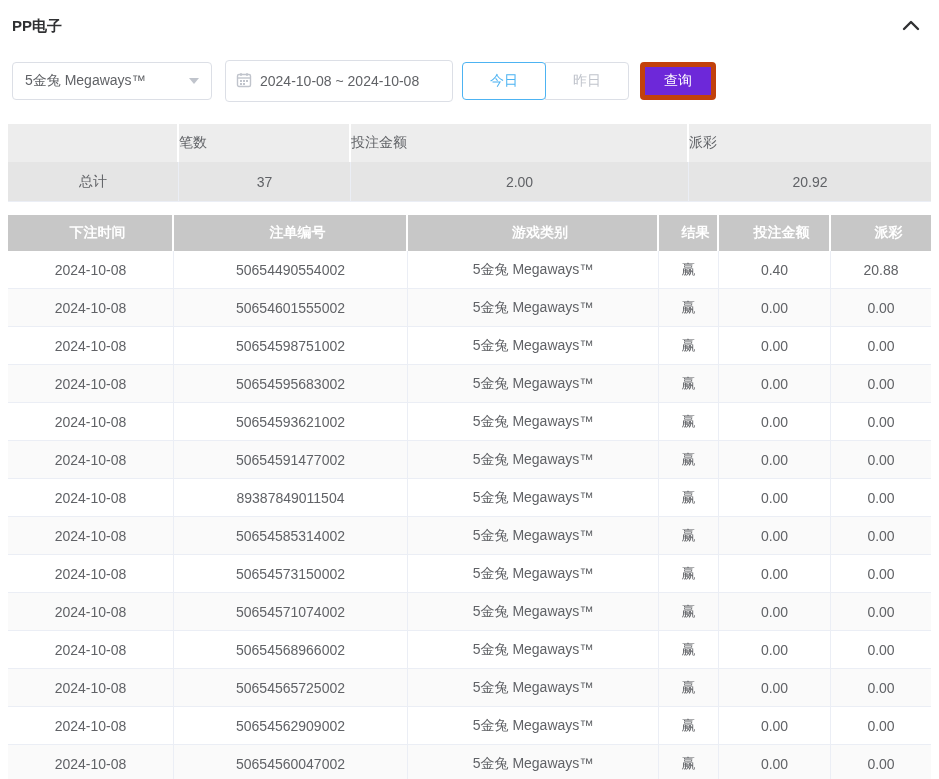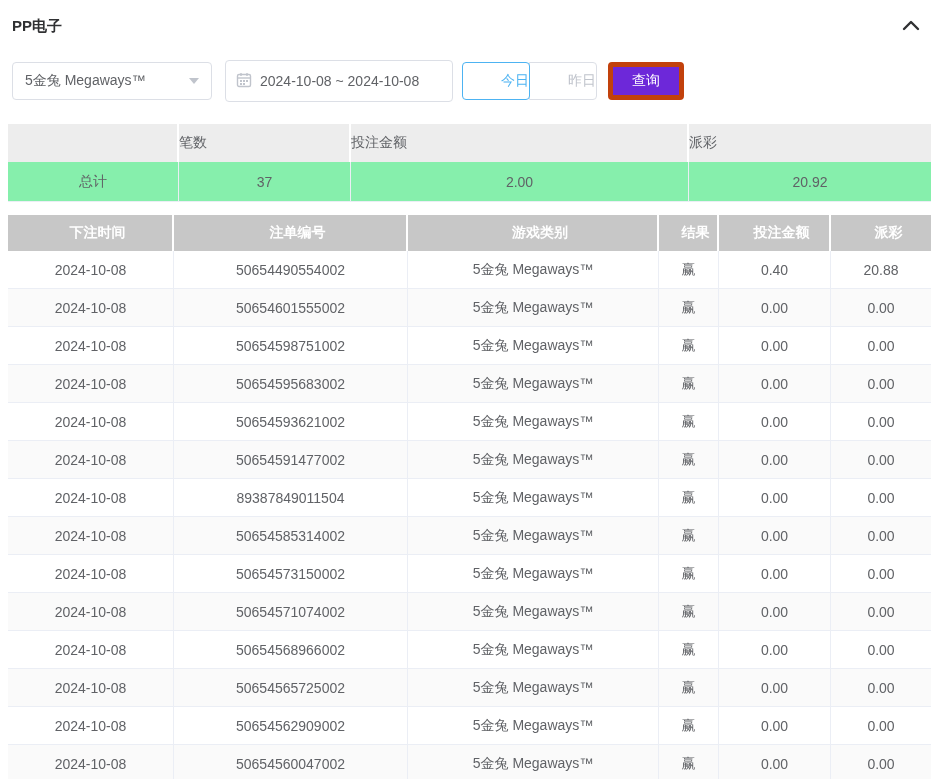--- a/index.html
+++ b/index.html
@@ -52,30 +52,29 @@
     display: flex; align-items: center;
     padding: 0 10px;
     margin-left: 13px;
     background: #fff; cursor: pointer;
   }
   .date-box svg { flex: 0 0 auto; margin-right: 8px; }
   .date-text { color: #606266; white-space: nowrap; }
 
   .quick-group { display: flex; margin-left: 9px; }
   .quick-btn {
-    width: 68px; height: 38px;
+    width: 84px; height: 38px;
     background: #fff;
     border: 1px solid #dcdfe6;
     color: #c0c4cc;
     font-size: 14px;
     cursor: pointer;
     margin-left: -1px;
     position: relative;
     font-family: inherit;
-    text-align: right;
   }
   .quick-btn:first-child { border-radius: 4px 0 0 4px; margin-left: 0; }
   .quick-btn:last-child  { border-radius: 0 4px 4px 0; }
   .quick-btn.active {
     color: #4db3f2;
     border-color: #4db3f2;
     border-radius: 4px;
     z-index: 2;
   }
 
@@ -102,21 +101,21 @@
     text-align: left;
     border-right: 2px solid #fff;
   }
   .summary-table th:last-child { border-right: none; }
   .summary-table td {
     height: 40px;
     text-align: center;
     color: #606266;
     border-right: 1px solid #ebeef5;
     border-bottom: 1px solid #ebeef5;
-    background: #86efac;
+    background: #e5e5e5;
   }
   .summary-table td:last-child { border-right: none; }
 
   .records-table { margin: 13px 8px 0 8px; }
   .records-table th {
     background: #c7c7c7;
     color: #fff;
     font-weight: bold;
     height: 36px;
     text-align: center;

